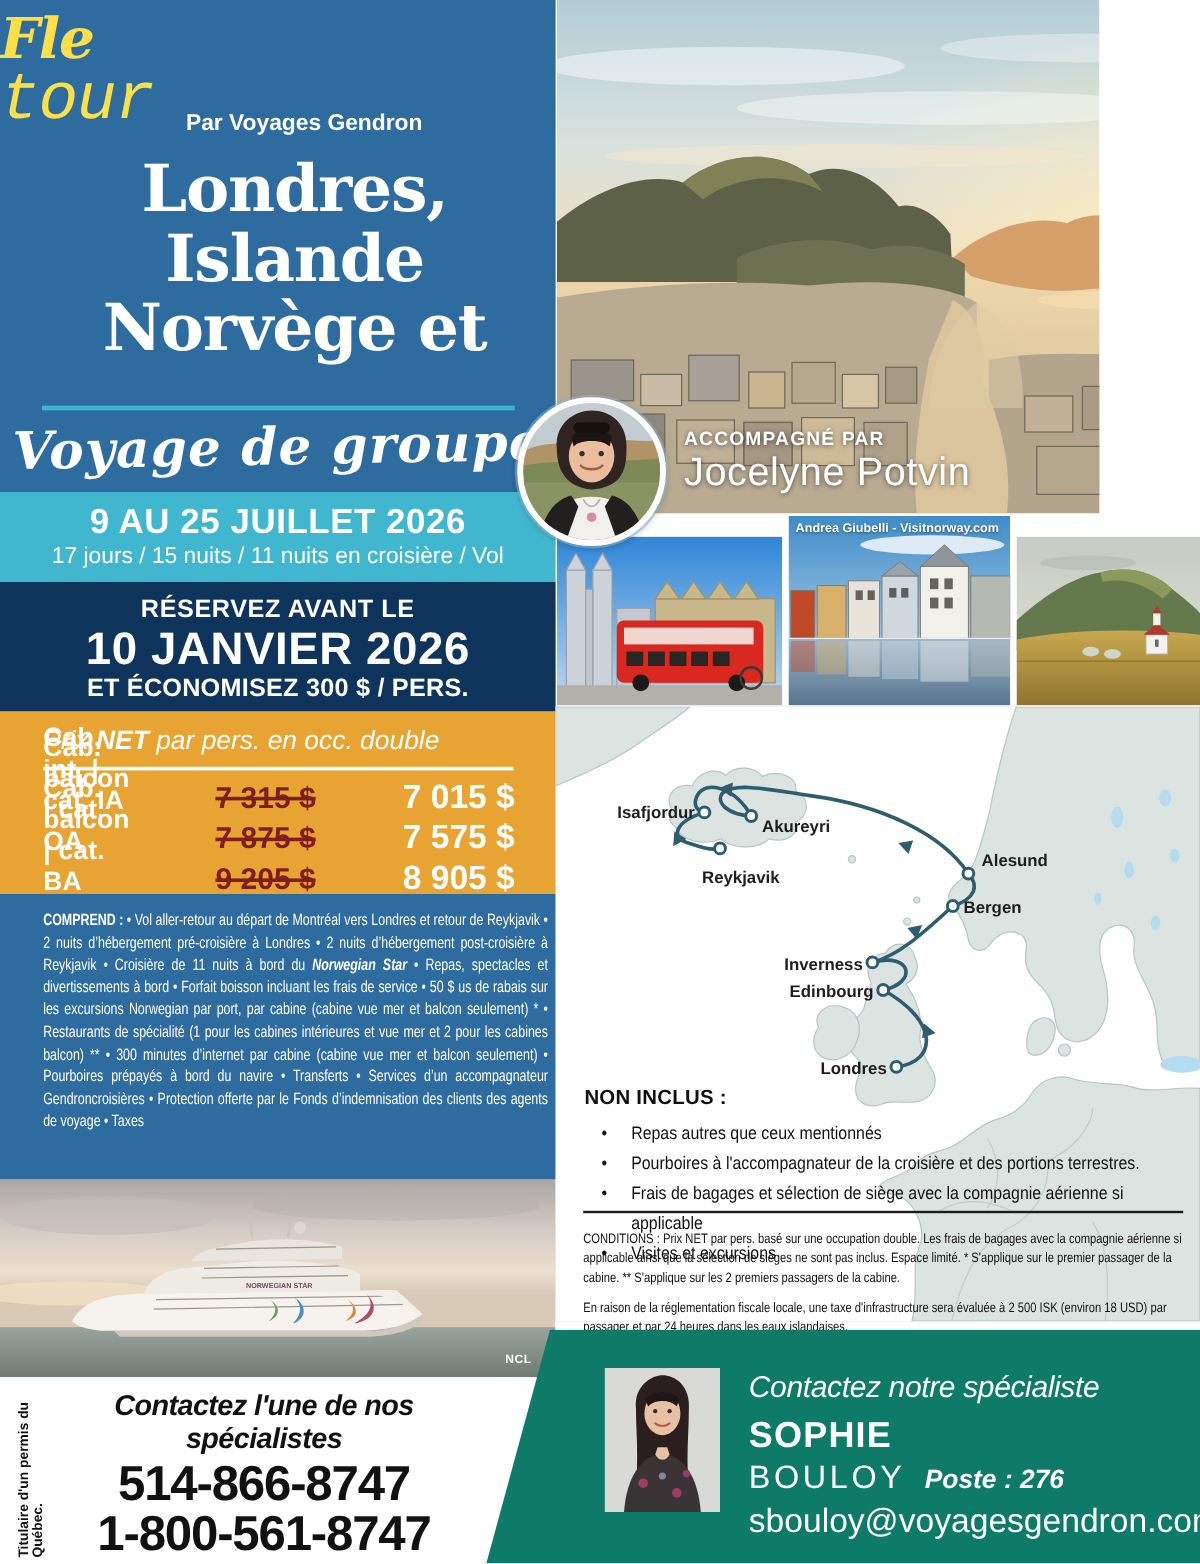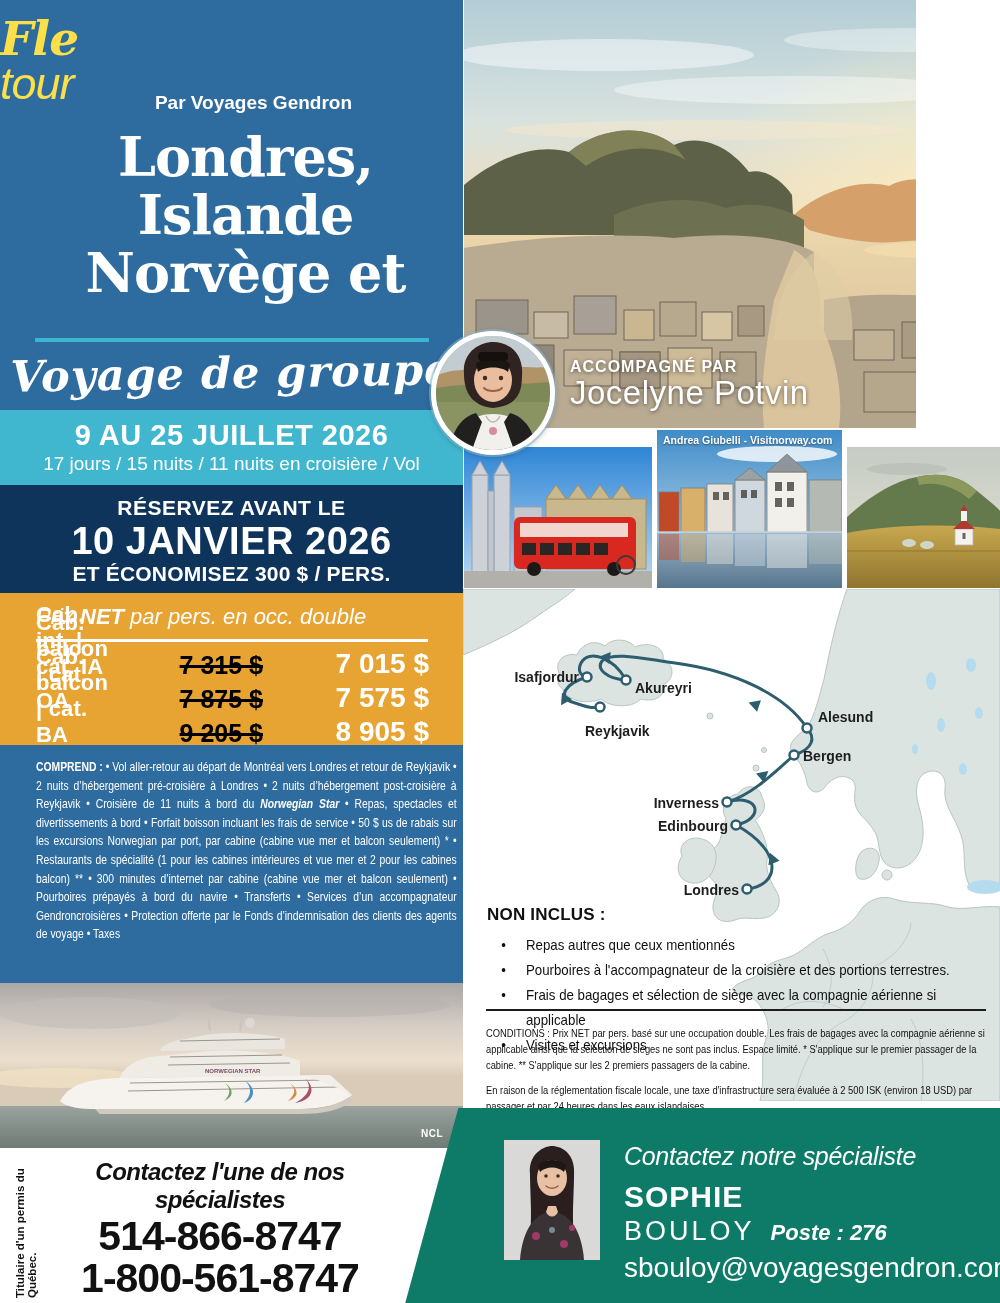--- a/index.html
+++ b/index.html
@@ -10,21 +10,21 @@
   .band{left:0;width:463px;position:absolute;}
   .band-blue-top{top:0;height:410px;background:#2e6b9f;}
   .band-cyan{top:410px;height:75px;background:#41b7cf;color:#fff;text-align:center;}
   .band-navy{top:485px;height:108px;background:#0f345c;color:#fff;text-align:center;}
   .band-orange{top:593px;height:152px;background:#e8a432;color:#fff;}
   .band-blue-mid{top:745px;height:238px;background:#2e6b9f;color:#fff;overflow:hidden;}
 
   
   .logo-row{display:flex;justify-content:center;align-items:baseline;margin-top:30px;height:60px;color:#fde047;flex-direction:column;}
   .logo-fle{font-family:"DejaVu Serif",serif;font-style:italic;font-weight:bold;font-size:47px;letter-spacing:-1px;}
-  .logo-tour{font-family:Liberation Sans, sans-serif;font-style:italic;font-weight:normal;font-size:45px;letter-spacing:-1px;text-align:center;}
+  .logo-tour{font-family:Liberation Mono, monospace;font-style:italic;font-weight:normal;font-size:55px;letter-spacing:-1px;text-align:center;}
   .logo-x{width:42px;height:58px;margin:0 -4px -8px -2px;align-self:flex-end;}
   .logo-tagline{color:#fff;font-size:19px;font-weight:bold;text-align:center;margin-top:2px;transform:translateX(22px);}
 
   .page-title{color:#fff;font-family:"DejaVu Serif",serif;font-weight:bold;font-size:54px;
               line-height:58px;text-align:center;margin-top:14px;letter-spacing:-1px;padding-left:28px;}
   .page-title span{display:block;}
   .title-divider{width:394px;height:4px;background:#3db5cf;margin:10px auto 0;}
   .script-subtitle{color:#fff;text-align:center;font-family:"DejaVu Serif",serif;font-style:italic;
                    font-weight:bold;font-size:43px;margin-top:6px;transform:rotate(-1deg);letter-spacing:1px;}
 
@@ -33,21 +33,21 @@
 
   .reserve-line1{font-size:21px;font-weight:bold;padding-top:11px;letter-spacing:0.5px;}
   .reserve-date{font-size:38px;font-weight:bold;letter-spacing:0.5px;line-height:42px;}
   .reserve-line3{font-size:21px;font-weight:bold;letter-spacing:0.2px;}
 
   .price-head{font-style:italic;font-size:22px;padding:11px 36px 0;}
   .price-hr{width:392px;height:3px;background:#fff;margin:9px auto 2px;}
   .price-rows{padding:2px 34px 0 36px;}
   .price-row{display:flex;align-items:flex-end;height:34px;gap:44px;}
   .price-label{flex:1;font-size:22px;font-weight:bold;letter-spacing:0.2px;}
-  .price-old{width:102px;text-align:right;font-size:25px;font-weight:bold;color:#000000;
+  .price-old{width:102px;text-align:right;font-size:25px;font-weight:bold;color:#7f1d1d;
              text-decoration:line-through;text-decoration-thickness:3px;}
   .price-new{width:122px;text-align:right;font-size:28px;font-weight:bold;}
 
   .includes-wrap{padding:13px 0 0 36px;}
   .includes-text{width:552px;transform:scaleX(0.762);transform-origin:left top;
                  font-size:13.6px;line-height:18.6px;text-align:justify;}
 
   
   .ship-photo{left:0;top:983px;width:463px;height:165px;position:absolute;overflow:hidden;}
   .ncl-mark{position:absolute;right:20px;bottom:9px;color:#fff;font-size:10px;font-weight:bold;letter-spacing:0.5px;}

